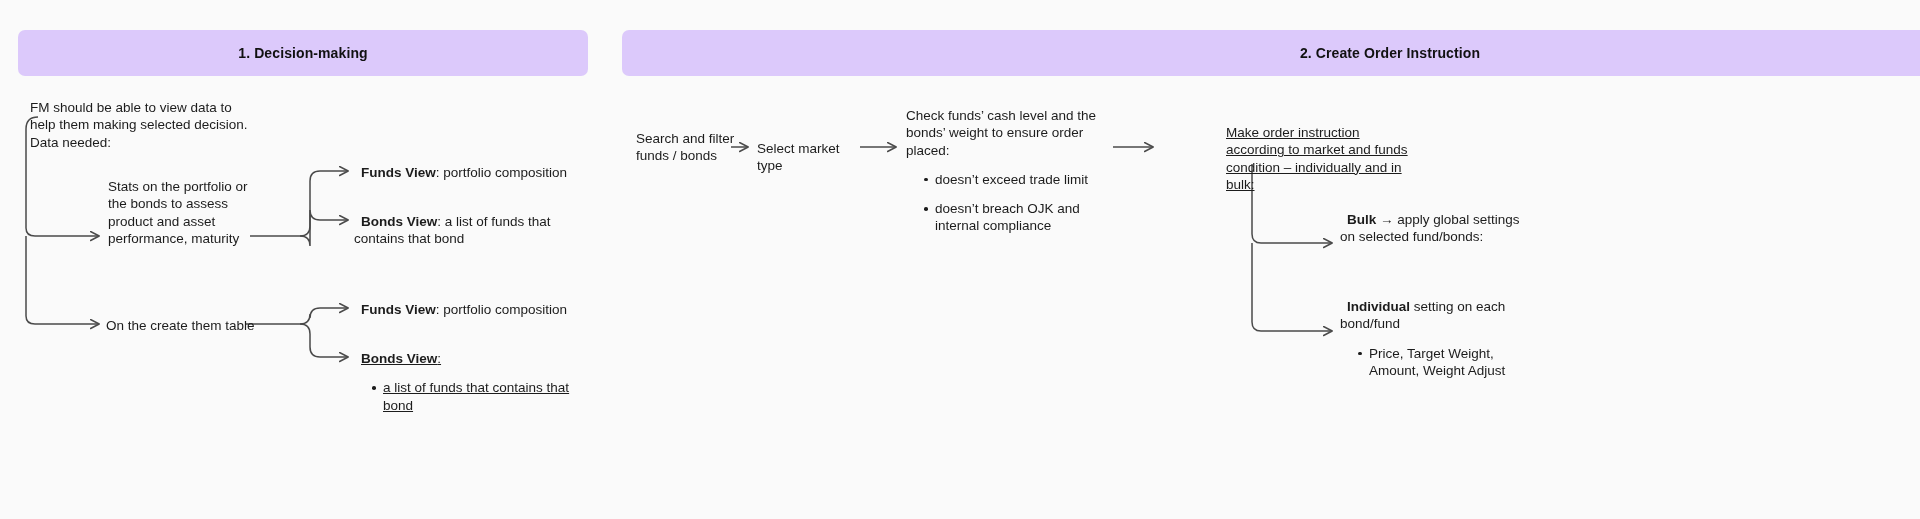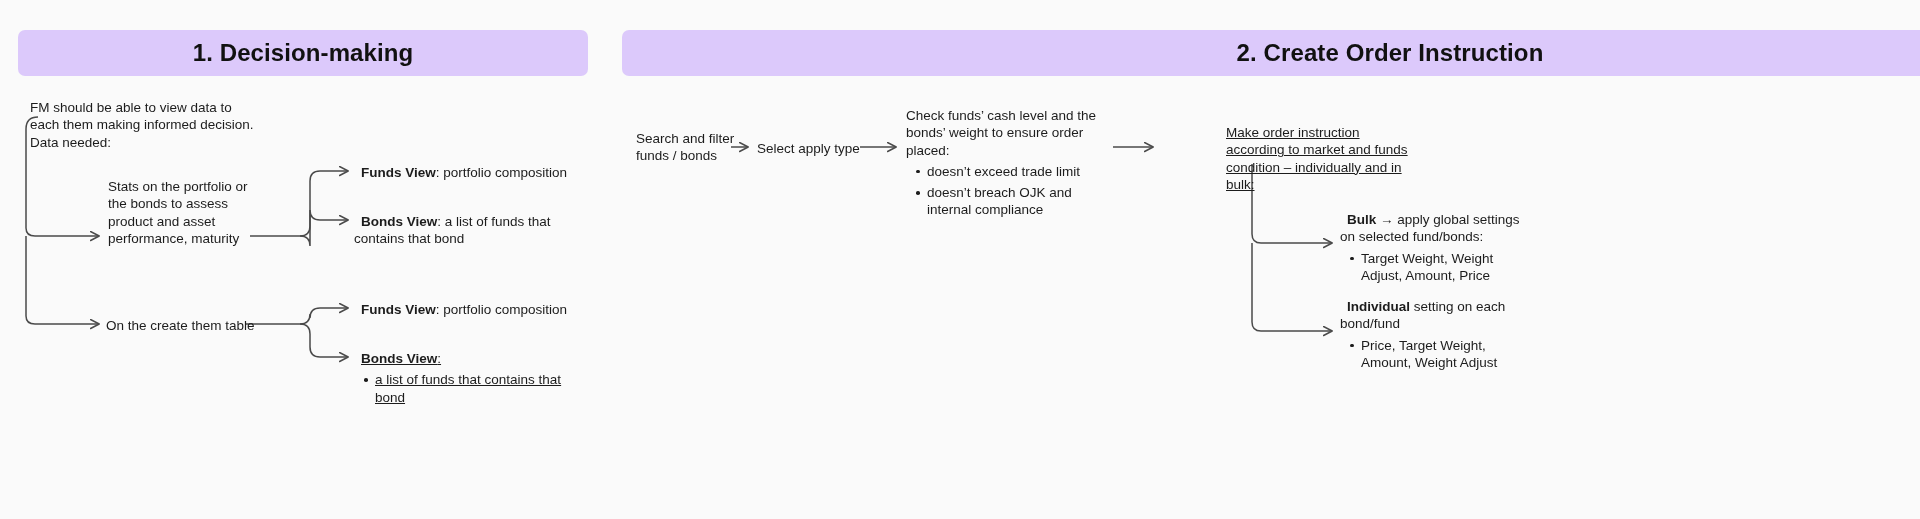--- a/index.html
+++ b/index.html
@@ -11,28 +11,28 @@
     overflow:hidden;
     position:relative;
   }
   .canvas{position:absolute;inset:0;}
   svg.wires{position:absolute;left:0;top:0;width:1920px;height:519px;pointer-events:none;}
   .hdr{
     position:absolute;
     background:#dcc9fb;
     border-radius:7px;
     display:flex;align-items:center;justify-content:center;
-    font-size:24px;font-weight:700;letter-spacing:.1px;
+    font-size:14px;font-weight:700;letter-spacing:.1px;
     color:#111;
     height:46px;
   }
   .tx{position:absolute;font-size:13.5px;line-height:1.28;color:#1c1c1c;}
   .tx b{font-weight:700;margin-left:7px;}
   ul.bl{margin:0;padding:0 0 0 17px;list-style:none;}
-  ul.bl li{position:relative;line-height:1.28;margin:4px;}
+  ul.bl li{position:relative;line-height:1.28;margin:12px;}
   ul.bl li:before{
     content:"";position:absolute;left:-11px;top:7px;
     width:3.5px;height:3.5px;border-radius:50%;background:#1c1c1c;
   }
   .nb{margin-top:3px;}
 </style>
 </head>
 <body>
 
 <div class="canvas">
@@ -70,21 +70,21 @@
 
       <path d="M1113,147 L1153,147" marker-end="url(#ah)"></path>
 
       <path d="M1252,164 L1252,234 q0,9 9,9 L1332,243" marker-end="url(#ah)"></path>
       <path d="M1252,243 L1252,322 q0,9 9,9 L1332,331" marker-end="url(#ah)"></path>
     </g>
   </svg>
 
   <div class="tx" style="left:30px;top:99px;width:230px;">
     <div>FM should be able to view data to</div>
-    <div>each them making informed decision.</div>
+    <div>help them making selected decision.</div>
     <div>Data needed:</div>
   </div>
 
   <div class="tx" style="left:108px;top:178px;width:145px;">Stats on the portfolio or the bonds to assess product and asset performance, maturity</div>
 
   <div class="tx" style="left:354px;top:164px;width:240px;">
     <b>Funds View</b><span>: </span><span>portfolio composition</span>
   </div>
 
   <div class="tx" style="left:354px;top:213px;width:215px;">
@@ -101,39 +101,36 @@
     <div>
       <b>Bonds View</b><span>:</span>
     </div>
     <ul class="bl nb">
       <li>a list of funds that contains that bond</li>
     </ul>
   </div>
 
   <div class="tx" style="left:636px;top:130px;width:100px;">Search and filter funds / bonds</div>
 
-  <div class="tx" style="left:757px;top:140px;width:110px;">Select apply type</div>
+  <div class="tx" style="left:757px;top:140px;width:110px;">Select market type</div>
 
   <div class="tx" style="left:906px;top:107px;width:215px;">
     <div>Check funds’ cash level and the bonds’ weight to ensure order placed:</div>
     <ul class="bl nb">
       <li>doesn’t exceed trade limit</li>
       <li>doesn’t breach OJK and internal compliance</li>
     </ul>
   </div>
 
   <div class="tx" style="left:1226px;top:124px;width:185px;text-decoration:underline;">Make order instruction according to market and funds condition – individually and in bulk:</div>
 
   <div class="tx" style="left:1340px;top:211px;width:195px;">
     <div>
       <b>Bulk</b><span> → </span><span>apply global settings on selected fund/bonds:</span>
     </div>
-    <ul class="bl nb">
-      <li>Target Weight, Weight Adjust, Amount, Price</li>
-    </ul>
   </div>
 
   <div class="tx" style="left:1340px;top:298px;width:200px;">
     <div>
       <b>Individual</b><span> </span><span>setting on each bond/fund</span>
     </div>
     <ul class="bl nb">
       <li>Price, Target Weight, Amount, Weight Adjust</li>
     </ul>
   </div>

